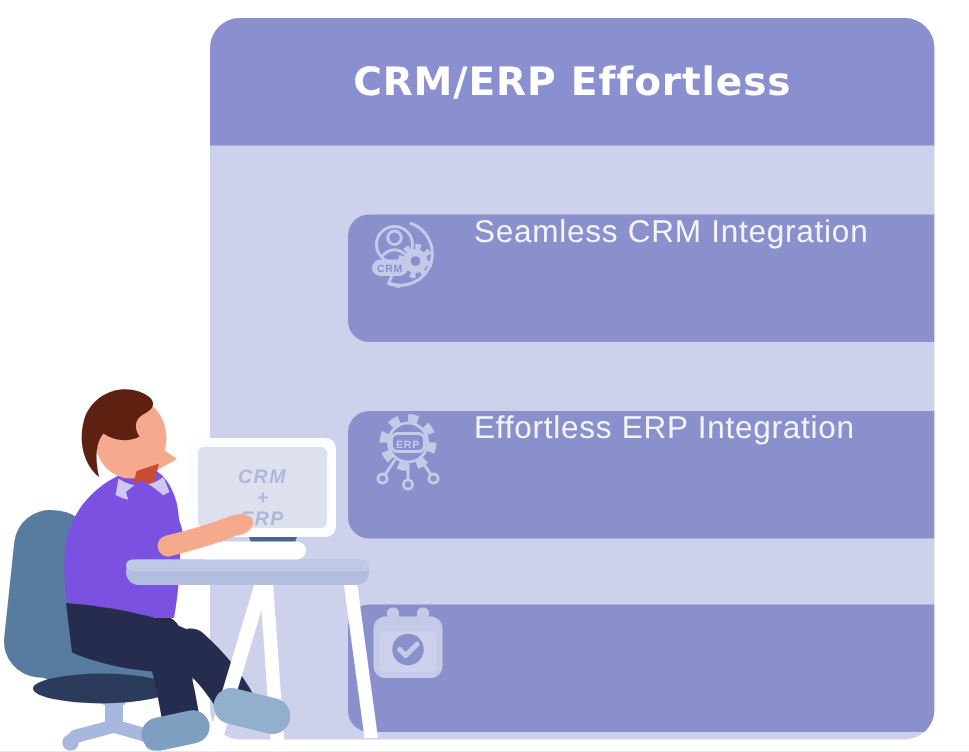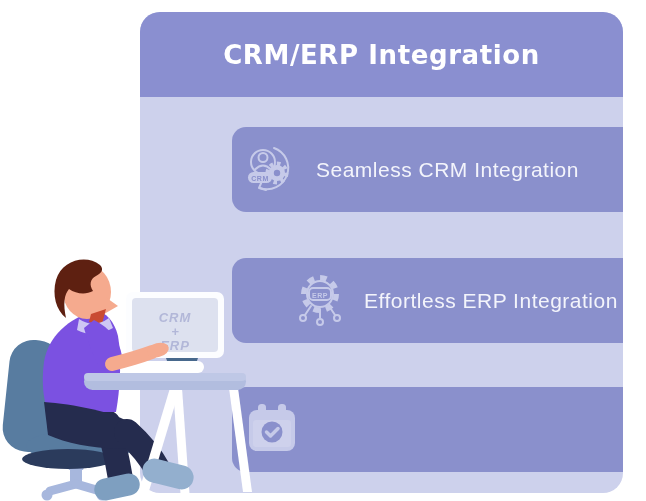--- a/index.html
+++ b/index.html
@@ -17,39 +17,39 @@
   .panel-header{
     position:absolute;left:0;top:0;width:100%;height:85px;background:#8a8fd0;
     display:flex;align-items:center;justify-content:center;
   }
   .panel-header h1{
     margin:0;color:#ffffff;font-size:26px;font-weight:700;letter-spacing:0.6px;
     font-family:"DejaVu Sans","Liberation Sans",sans-serif;
   }
   .feature-card{
     position:absolute;left:92px;right:0;height:85px;background:#8a90cc;
-    border-radius:14px 0 0 14px;display:flex;align-items:center;
+    border-radius:14px 0 0 14px;display:flex;align-items:flex-start;margin-top:16px;
   }
-  .card-1{top:115px;} .card-2{top:246px;padding-left:48px;} .card-3{top:375px;}
+  .card-1{top:115px;} .card-2{top:246px;} .card-3{top:375px;}
   .icon-wrap{width:64px;margin-left:8px;display:flex;align-items:center;justify-content:center;flex:0 0 auto;}
   .feature-label{
     color:#f3f4fb;font-size:21px;letter-spacing:0.5px;margin-left:12px;white-space:nowrap;
   }
 
   
   .illustration{position:absolute;left:0;top:240px;z-index:3;}
 </style>
 </head>
 <body>
 
 <div class="stage">
 
   <section class="panel">
     <header class="panel-header">
-      <h1>CRM/ERP Integration</h1>
+      <h1>CRM/ERP Effortless</h1>
     </header>
 
     <div class="feature-card card-1">
       <span class="icon-wrap">
         <svg width="52" height="56" viewBox="0 0 52 56">
           <path d="M28,6 A21,21 0 1 1 14,46" stroke="#c6cae9" stroke-width="2" fill="none" stroke-linecap="round"></path>
           <path d="M20,48 L13,46 L16,39" stroke="#c6cae9" stroke-width="2" fill="none" stroke-linecap="round" stroke-linejoin="round"></path>
           <circle cx="17" cy="20" r="12" stroke="#c6cae9" stroke-width="2" fill="#8a90cc"></circle>
           <circle cx="17" cy="15.5" r="4.5" stroke="#c6cae9" stroke-width="2" fill="none"></circle>
           <path d="M9,27.5 Q17,19.5 25,27.5" stroke="#c6cae9" stroke-width="2" fill="none" stroke-linecap="round"></path>

